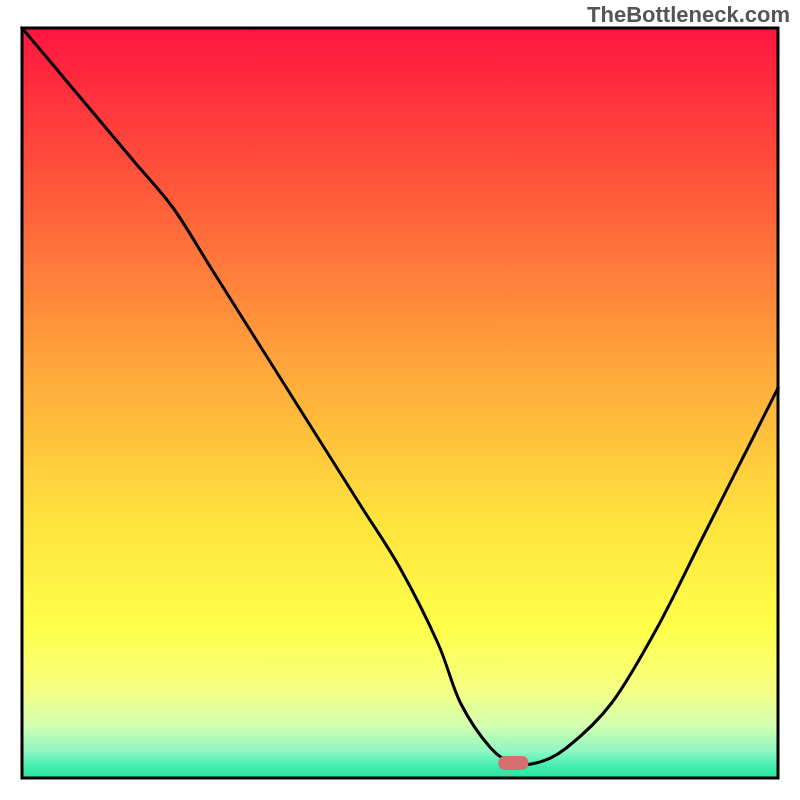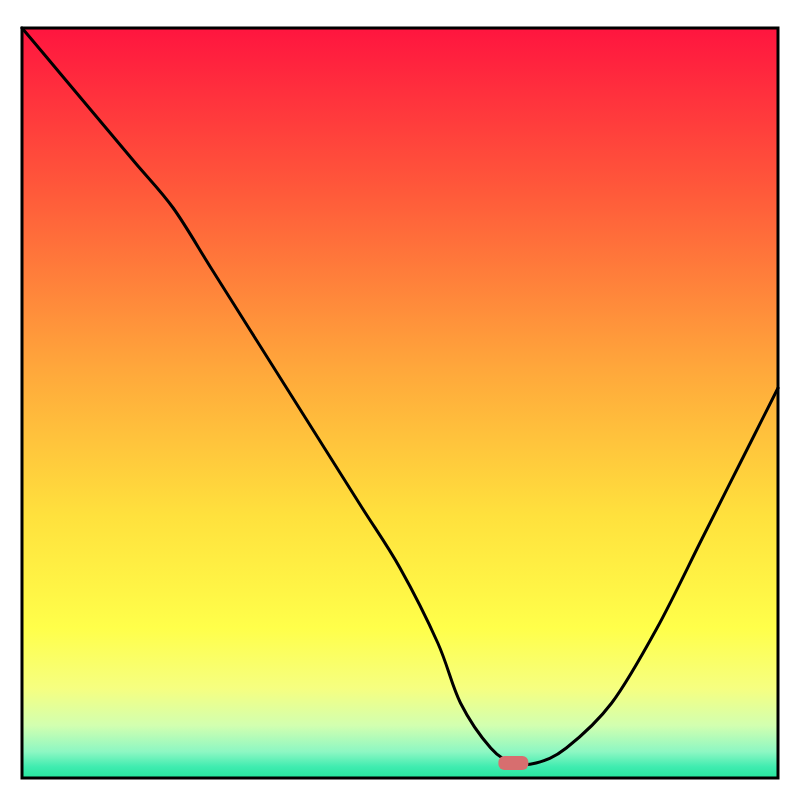--- a/index.html
+++ b/index.html
@@ -30,20 +30,21 @@
   svg.chart {
     display: block;
     width: 800px;
     height: 800px;
   }
 </style>
 </head>
 <body>
 
 <div class="chart-wrapper">
+  <div class="watermark">TheBottleneck.com</div>
 
   <svg class="chart" viewBox="0 0 800 800">
     <defs>
       <linearGradient id="bg-grad" x1="0" y1="0" x2="0" y2="1">
           <stop offset="0.0%" stop-color="#FF153F"></stop>
           <stop offset="22.0%" stop-color="#FF5A3A"></stop>
           <stop offset="45.0%" stop-color="#FFA63B"></stop>
           <stop offset="65.0%" stop-color="#FFE13D"></stop>
           <stop offset="80.0%" stop-color="#FFFF4A"></stop>
           <stop offset="88.0%" stop-color="#F6FF80"></stop>

